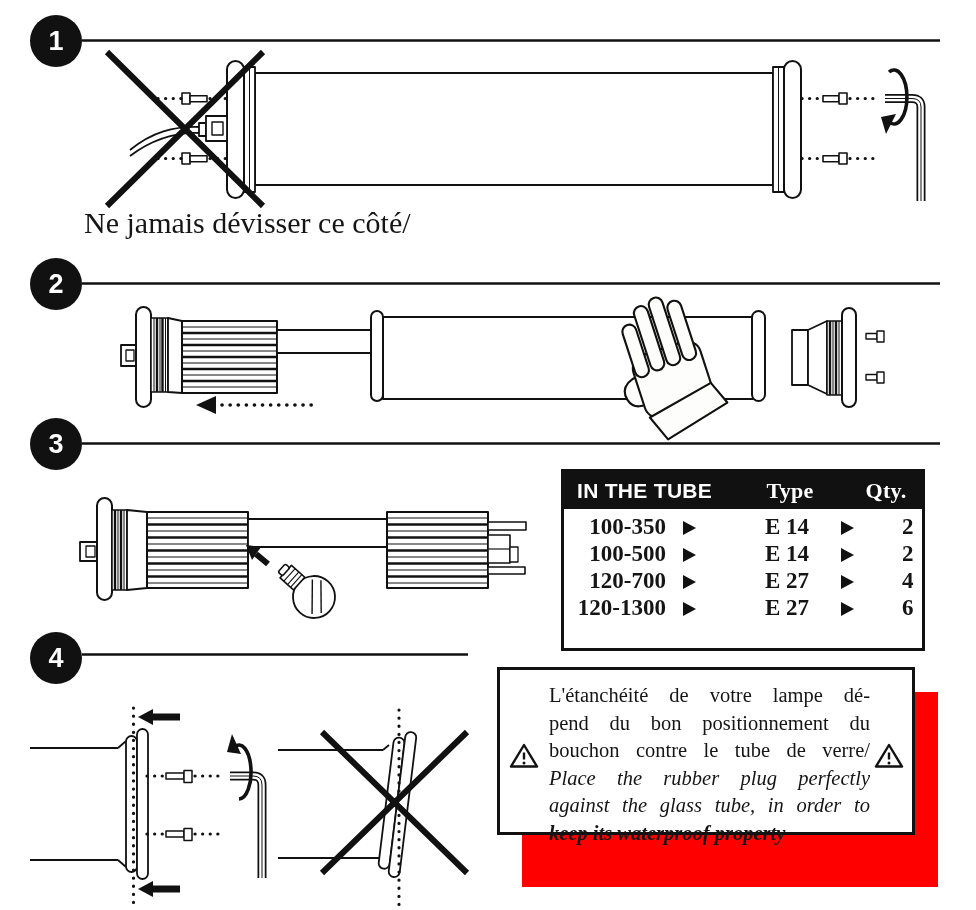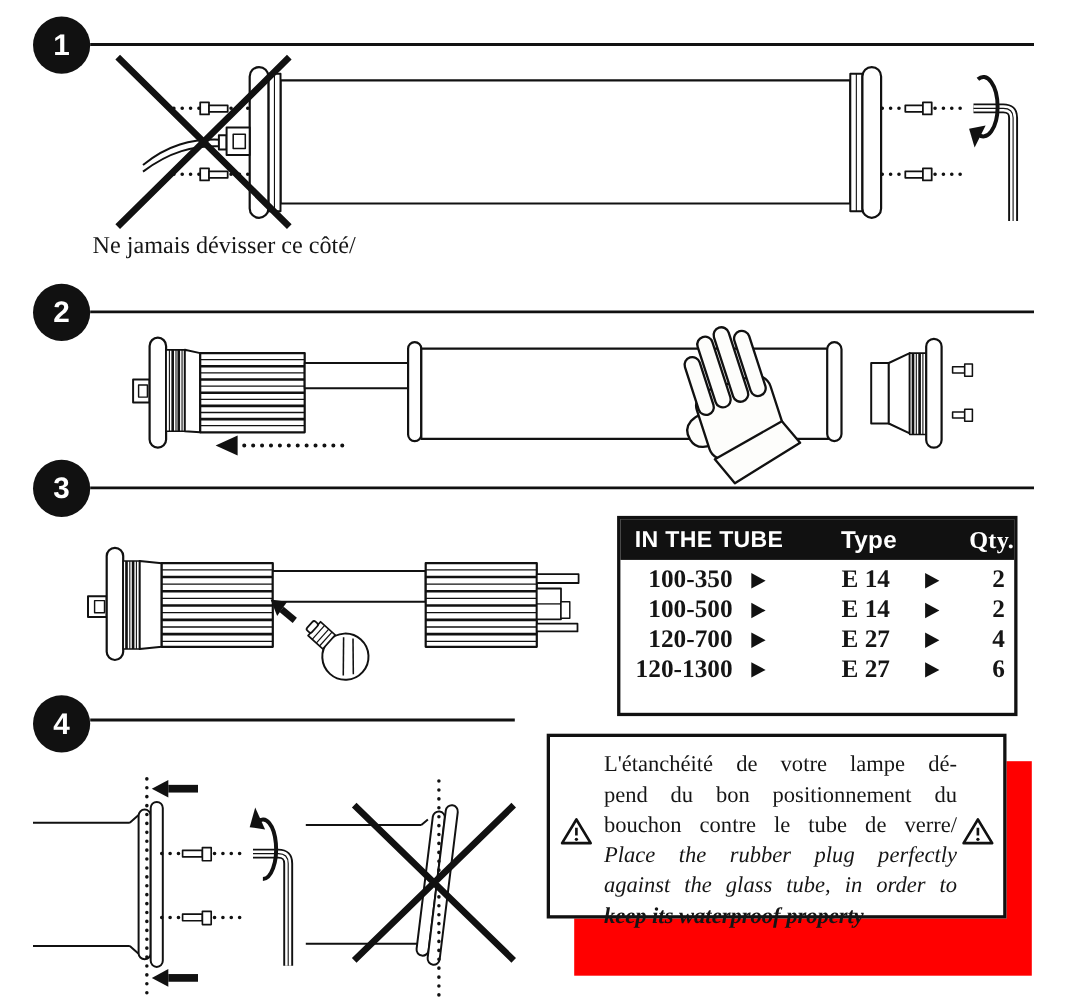--- a/index.html
+++ b/index.html
@@ -3,31 +3,31 @@
 <meta charset="utf-8">
 <style>
   html,body{margin:0;padding:0;background:#fff;}
   #sheet{position:relative;width:976px;height:910px;background:#fff;overflow:hidden;
          font-family:"Liberation Serif",serif;color:#151515;}
   #linework{position:absolute;left:0;top:0;z-index:1;}
   .badge{position:absolute;left:30px;width:52px;height:52px;border-radius:50%;
          background:#111;color:#fff;display:flex;align-items:center;justify-content:center;
          font-family:"Liberation Sans",sans-serif;font-weight:700;font-size:27px;z-index:2;}
   #badge-1{top:15px;} #badge-2{top:258px;} #badge-3{top:418px;} #badge-4{top:632px;}
-  .caption{position:absolute;left:84px;top:210px;z-index:2;font-size:22px;line-height:26.5px;}
+  .caption{position:absolute;left:84px;top:210px;z-index:2;font-size:30px;line-height:26.5px;}
   .caption .fr{display:block;}
   .caption .en{display:block;font-style:italic;}
   
   #bulb-table{position:absolute;left:551px;top:469px;width:364px;height:182px;z-index:2;
               border:3px solid #111;box-sizing:border-box;background:#fff;margin-left:10px;}
   .t-head{height:37px;background:#111;color:#fff;display:flex;align-items:center;
           font-family:"Liberation Sans",sans-serif;font-weight:700;font-size:21px;letter-spacing:.3px;}
   .h-title{flex:1;padding-left:13px;}
-  .h-type{width:120px;text-align:center;font-family:Liberation Sans, sans-serif;font-size:22px;}
-  .h-qty{width:72px;text-align:right;font-family:"Liberation Serif",serif;font-size:22px;}
+  .h-type{width:120px;text-align:center;font-family:Liberation Serif, serif;font-size:22px;}
+  .h-qty{width:72px;text-align:center;font-family:"Liberation Serif",serif;font-size:22px;}
   .t-body{padding-top:4px;}
   .t-row{display:flex;align-items:center;height:27px;font-weight:700;font-size:23px;}
   .c-model{width:102px;text-align:right;}
   .c-a1{margin-left:17px;width:52px;}
   .c-type{width:84px;text-align:center;margin-left:10px;}
   .c-a2{margin-left:12px;width:52px;}
   .c-qty{margin-left:9px;}
   .arrow{position:relative;width:38px;height:3.2px;background:#111;}
   .arrow::after{content:"";position:absolute;right:-13px;top:-5.6px;width:0;height:0;
                 border-left:13px solid #111;border-top:7px solid transparent;border-bottom:7px solid transparent;}

